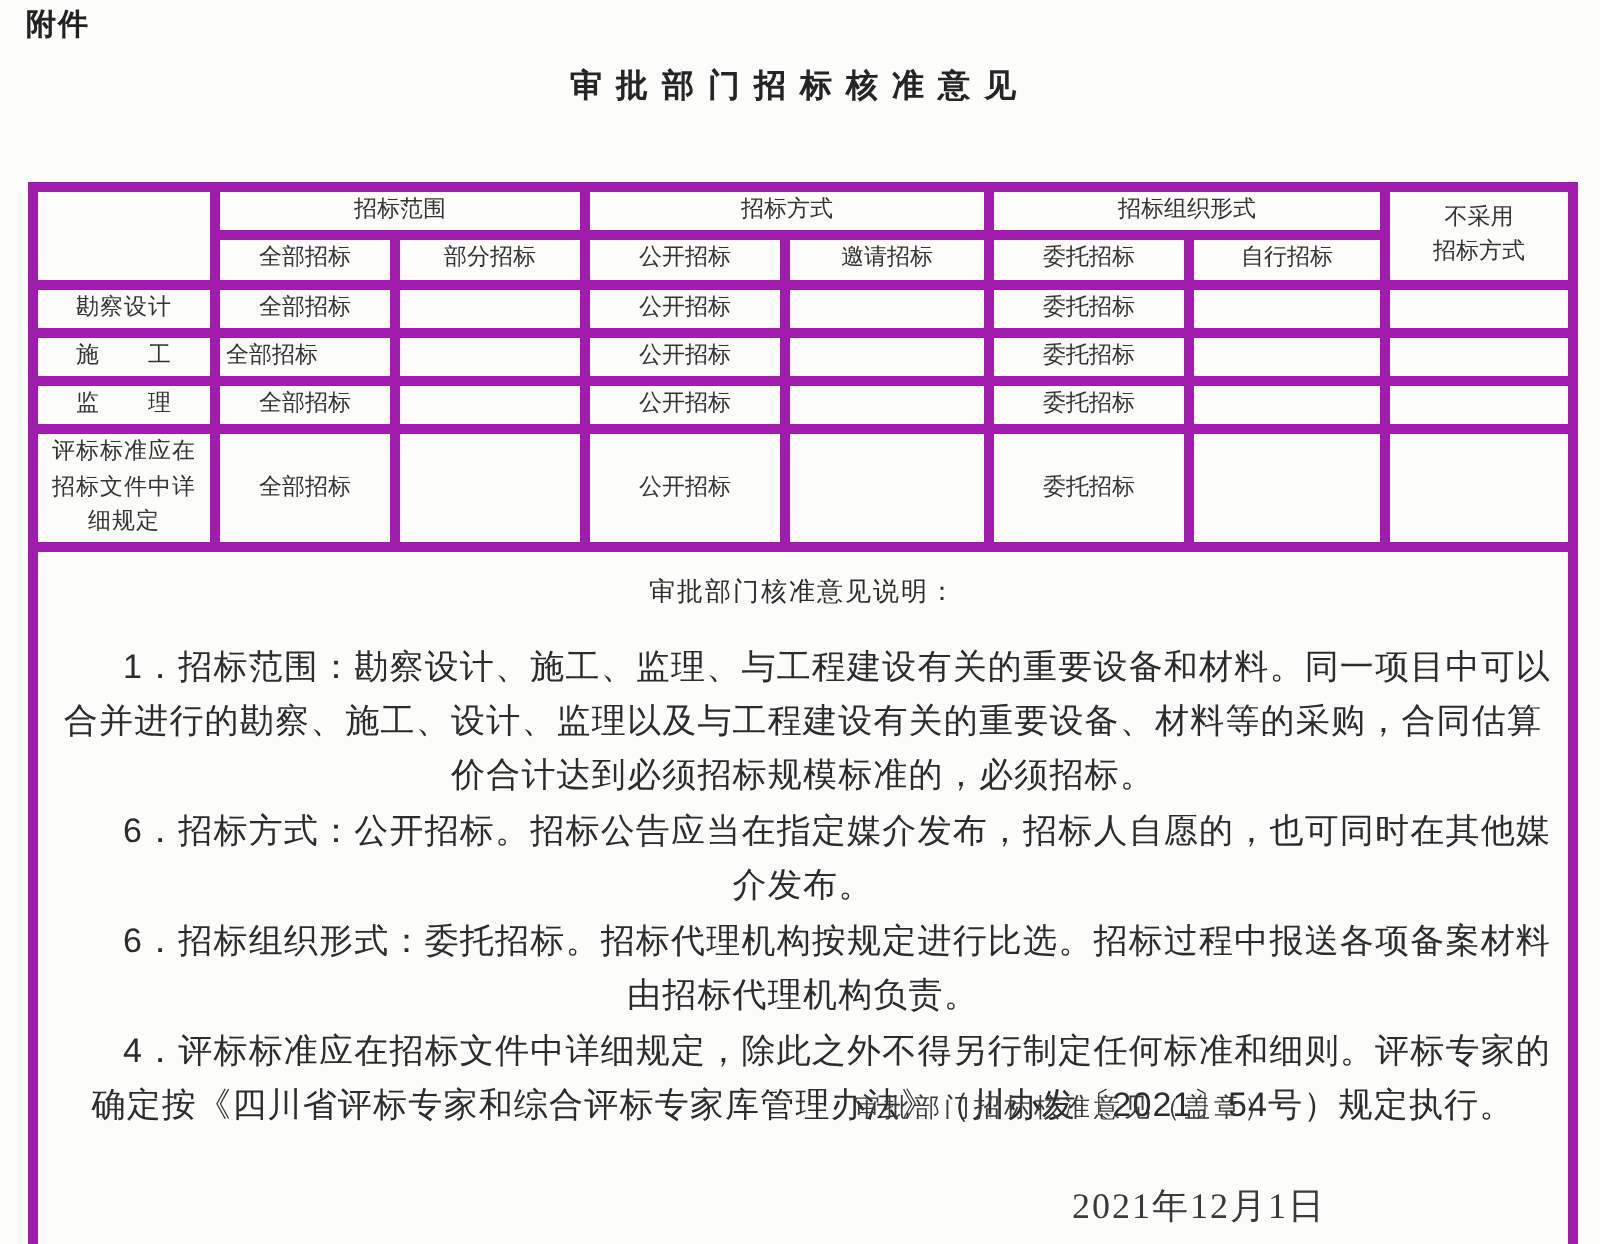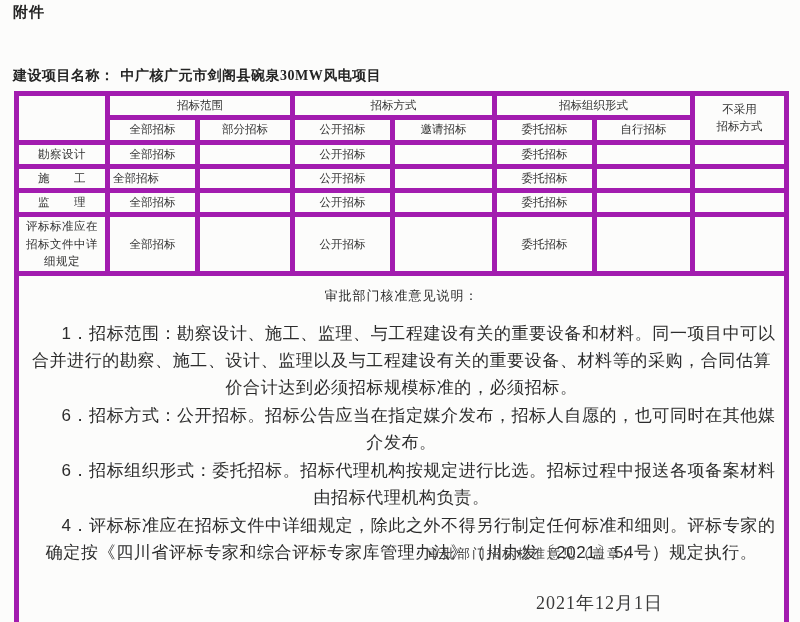--- a/index.html
+++ b/index.html
@@ -92,24 +92,22 @@
     margin-left: 47px;
   }
 </style>
 </head>
 <body>
 
 <div class="page">
 
   <div class="attachment">附件</div>
 
+  <div class="doc-title">审批部门招标核准意见</div>
 
-  <div class="project-line">
-    <span>建设项目名称：</span><span class="pname">中广核广元市剑阁县碗泉30MW风电项目</span>
-  </div>
 
   <table class="approval-table">
     <colgroup>
       <col style="width:91px">
         <col style="width:90px">
         <col style="width:95px">
         <col style="width:100px">
       <col style="width:102px">
         <col style="width:100px">
         <col style="width:98px">

